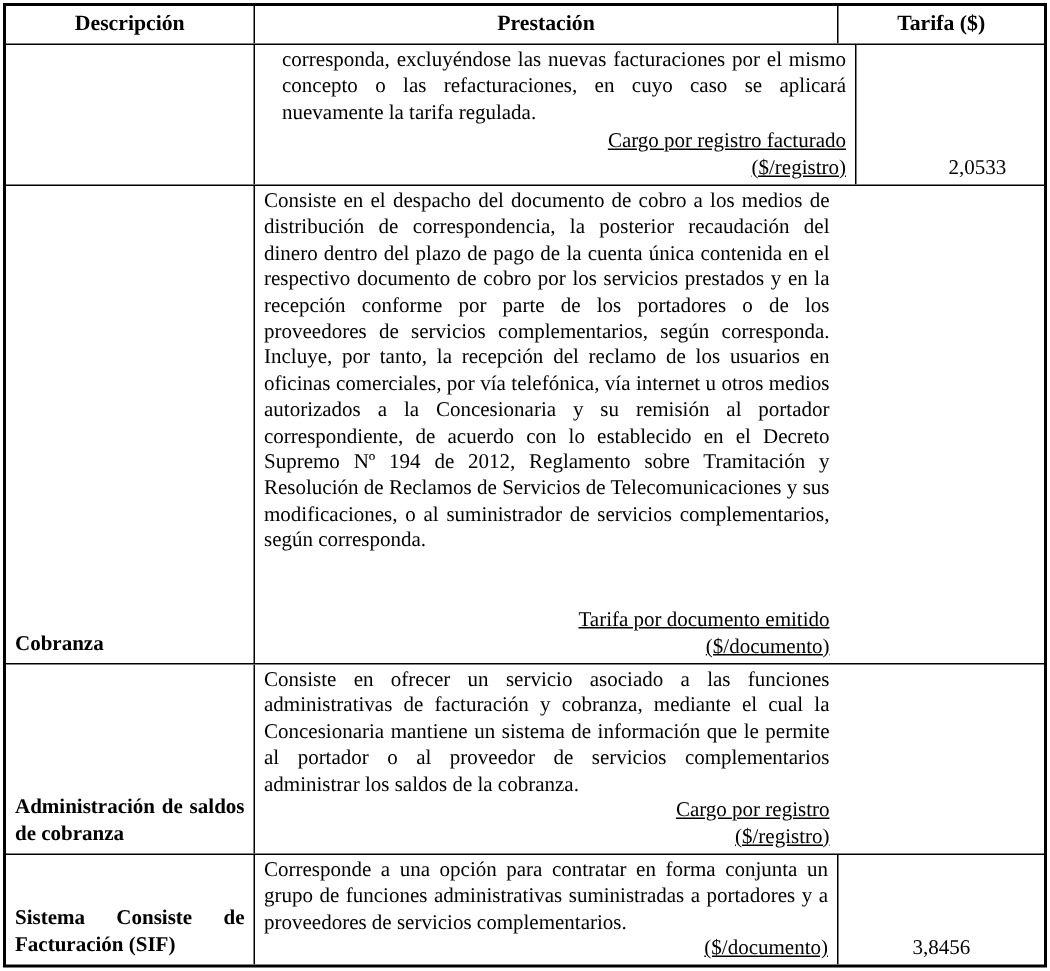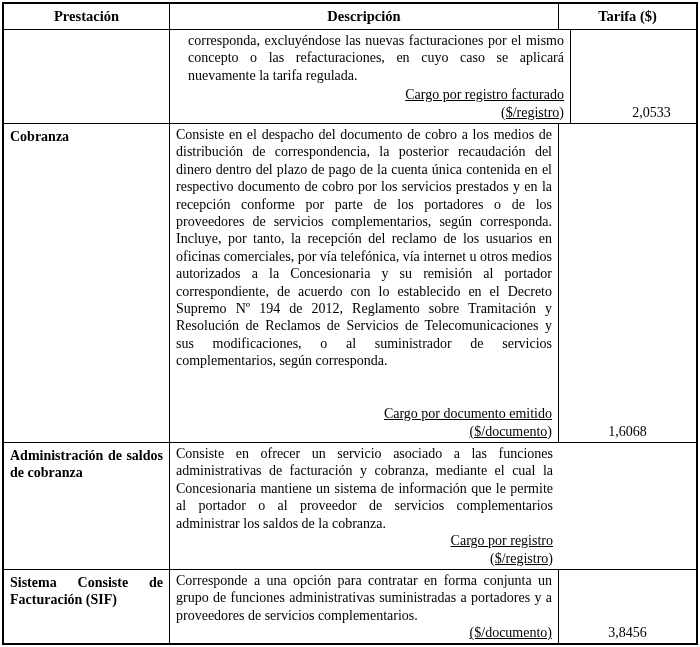--- a/index.html
+++ b/index.html
@@ -40,21 +40,21 @@
     display: flex;
     align-items: center;
     justify-content: center;
     font-weight: bold;
     font-size: 14.5px;
   }
 
   .c-prest {
     display: flex;
     flex-direction: column;
-    justify-content: flex-start;
+    justify-content: flex-end;
     padding: 4px 6px;
     font-weight: bold;
   }
   .c-prest .prest-text { text-align: justify; }
   .c-prest.va-middle { }
 
   .c-desc {
     display: flex;
     flex-direction: column;
     justify-content: space-between;
@@ -71,22 +71,22 @@
     padding-bottom: 2px;
   }
 </style>
 </head>
 <body>
 
 <div class="page">
   <div class="doc-table">
 
     <div class="row header-row">
+      <div class="cell head">Descripción</div>
       <div class="cell head">Prestación</div>
-      <div class="cell head">Descripción</div>
       <div class="cell head">Tarifa ($)</div>
     </div>
 
     <div class="row r1">
       <div class="cell c-prest">
         <div class="prest-text"></div>
       </div>
       <div class="cell c-desc">
         <div class="desc-text">corresponda, excluyéndose las nuevas facturaciones por el mismo concepto o las refacturaciones, en cuyo caso se aplicará nuevamente la tarifa regulada.</div>
         <div class="cargo-block">
@@ -99,26 +99,23 @@
       </div>
     </div>
 
     <div class="row r2">
       <div class="cell c-prest va-middle">
         <div class="prest-text">Cobranza</div>
       </div>
       <div class="cell c-desc">
         <div class="desc-text">Consiste en el despacho del documento de cobro a los medios de distribución de correspondencia, la posterior recaudación del dinero dentro del plazo de pago de la cuenta única contenida en el respectivo documento de cobro por los servicios prestados y en la recepción conforme por parte de los portadores o de los proveedores de servicios complementarios, según corresponda. Incluye, por tanto, la recepción del reclamo de los usuarios en oficinas comerciales, por vía telefónica, vía internet u otros medios autorizados a la Concesionaria y su remisión al portador correspondiente, de acuerdo con lo establecido en el Decreto Supremo Nº 194 de 2012, Reglamento sobre Tramitación y Resolución de Reclamos de Servicios de Telecomunicaciones y sus modificaciones, o al suministrador de servicios complementarios, según corresponda.</div>
         <div class="cargo-block">
-          <div class="cargo-line">Cargo por documento emitido</div>
+          <div class="cargo-line">Tarifa por documento emitido</div>
           <div class="cargo-line">($/documento)</div>
         </div>
-      </div>
-      <div class="cell c-tarifa">
-        <div>1,6068</div>
       </div>
     </div>
 
     <div class="row r3">
       <div class="cell c-prest">
         <div class="prest-text">Administración de saldos de cobranza</div>
       </div>
       <div class="cell c-desc">
         <div class="desc-text">Consiste en ofrecer un servicio asociado a las funciones administrativas de facturación y cobranza, mediante el cual la Concesionaria mantiene un sistema de información que le permite al portador o al proveedor de servicios complementarios administrar los saldos de la cobranza.</div>
         <div class="cargo-block">

